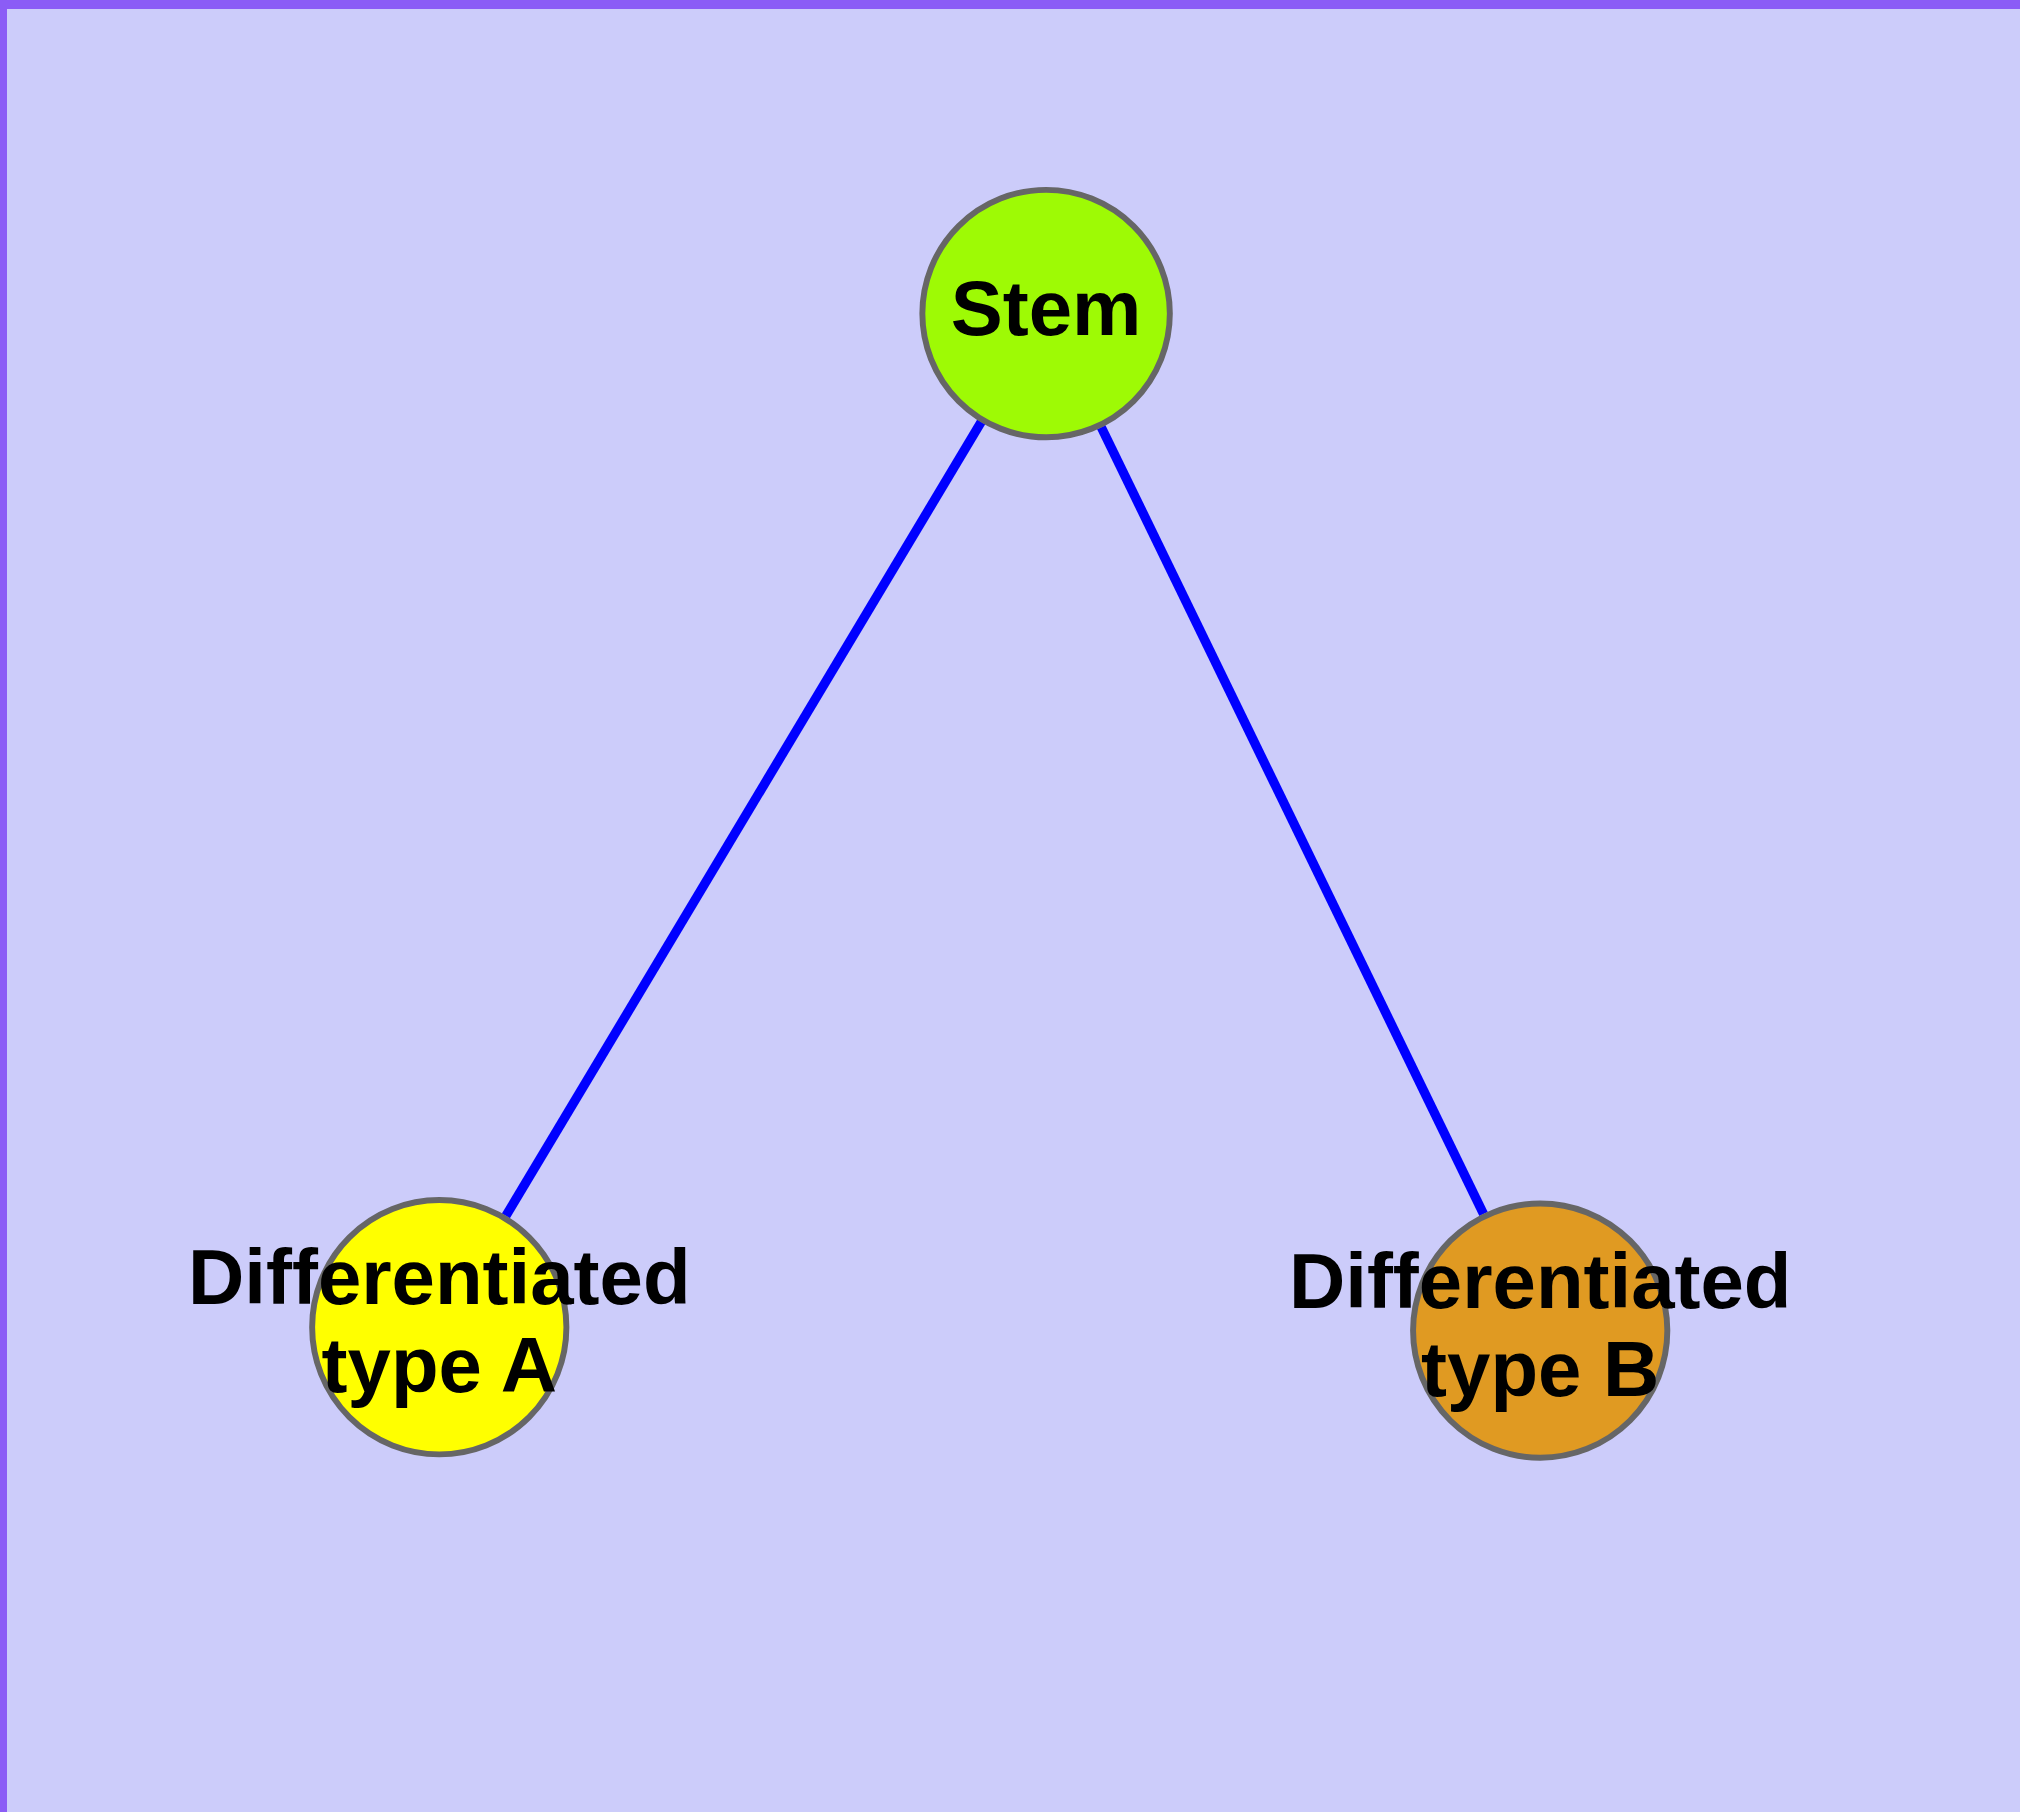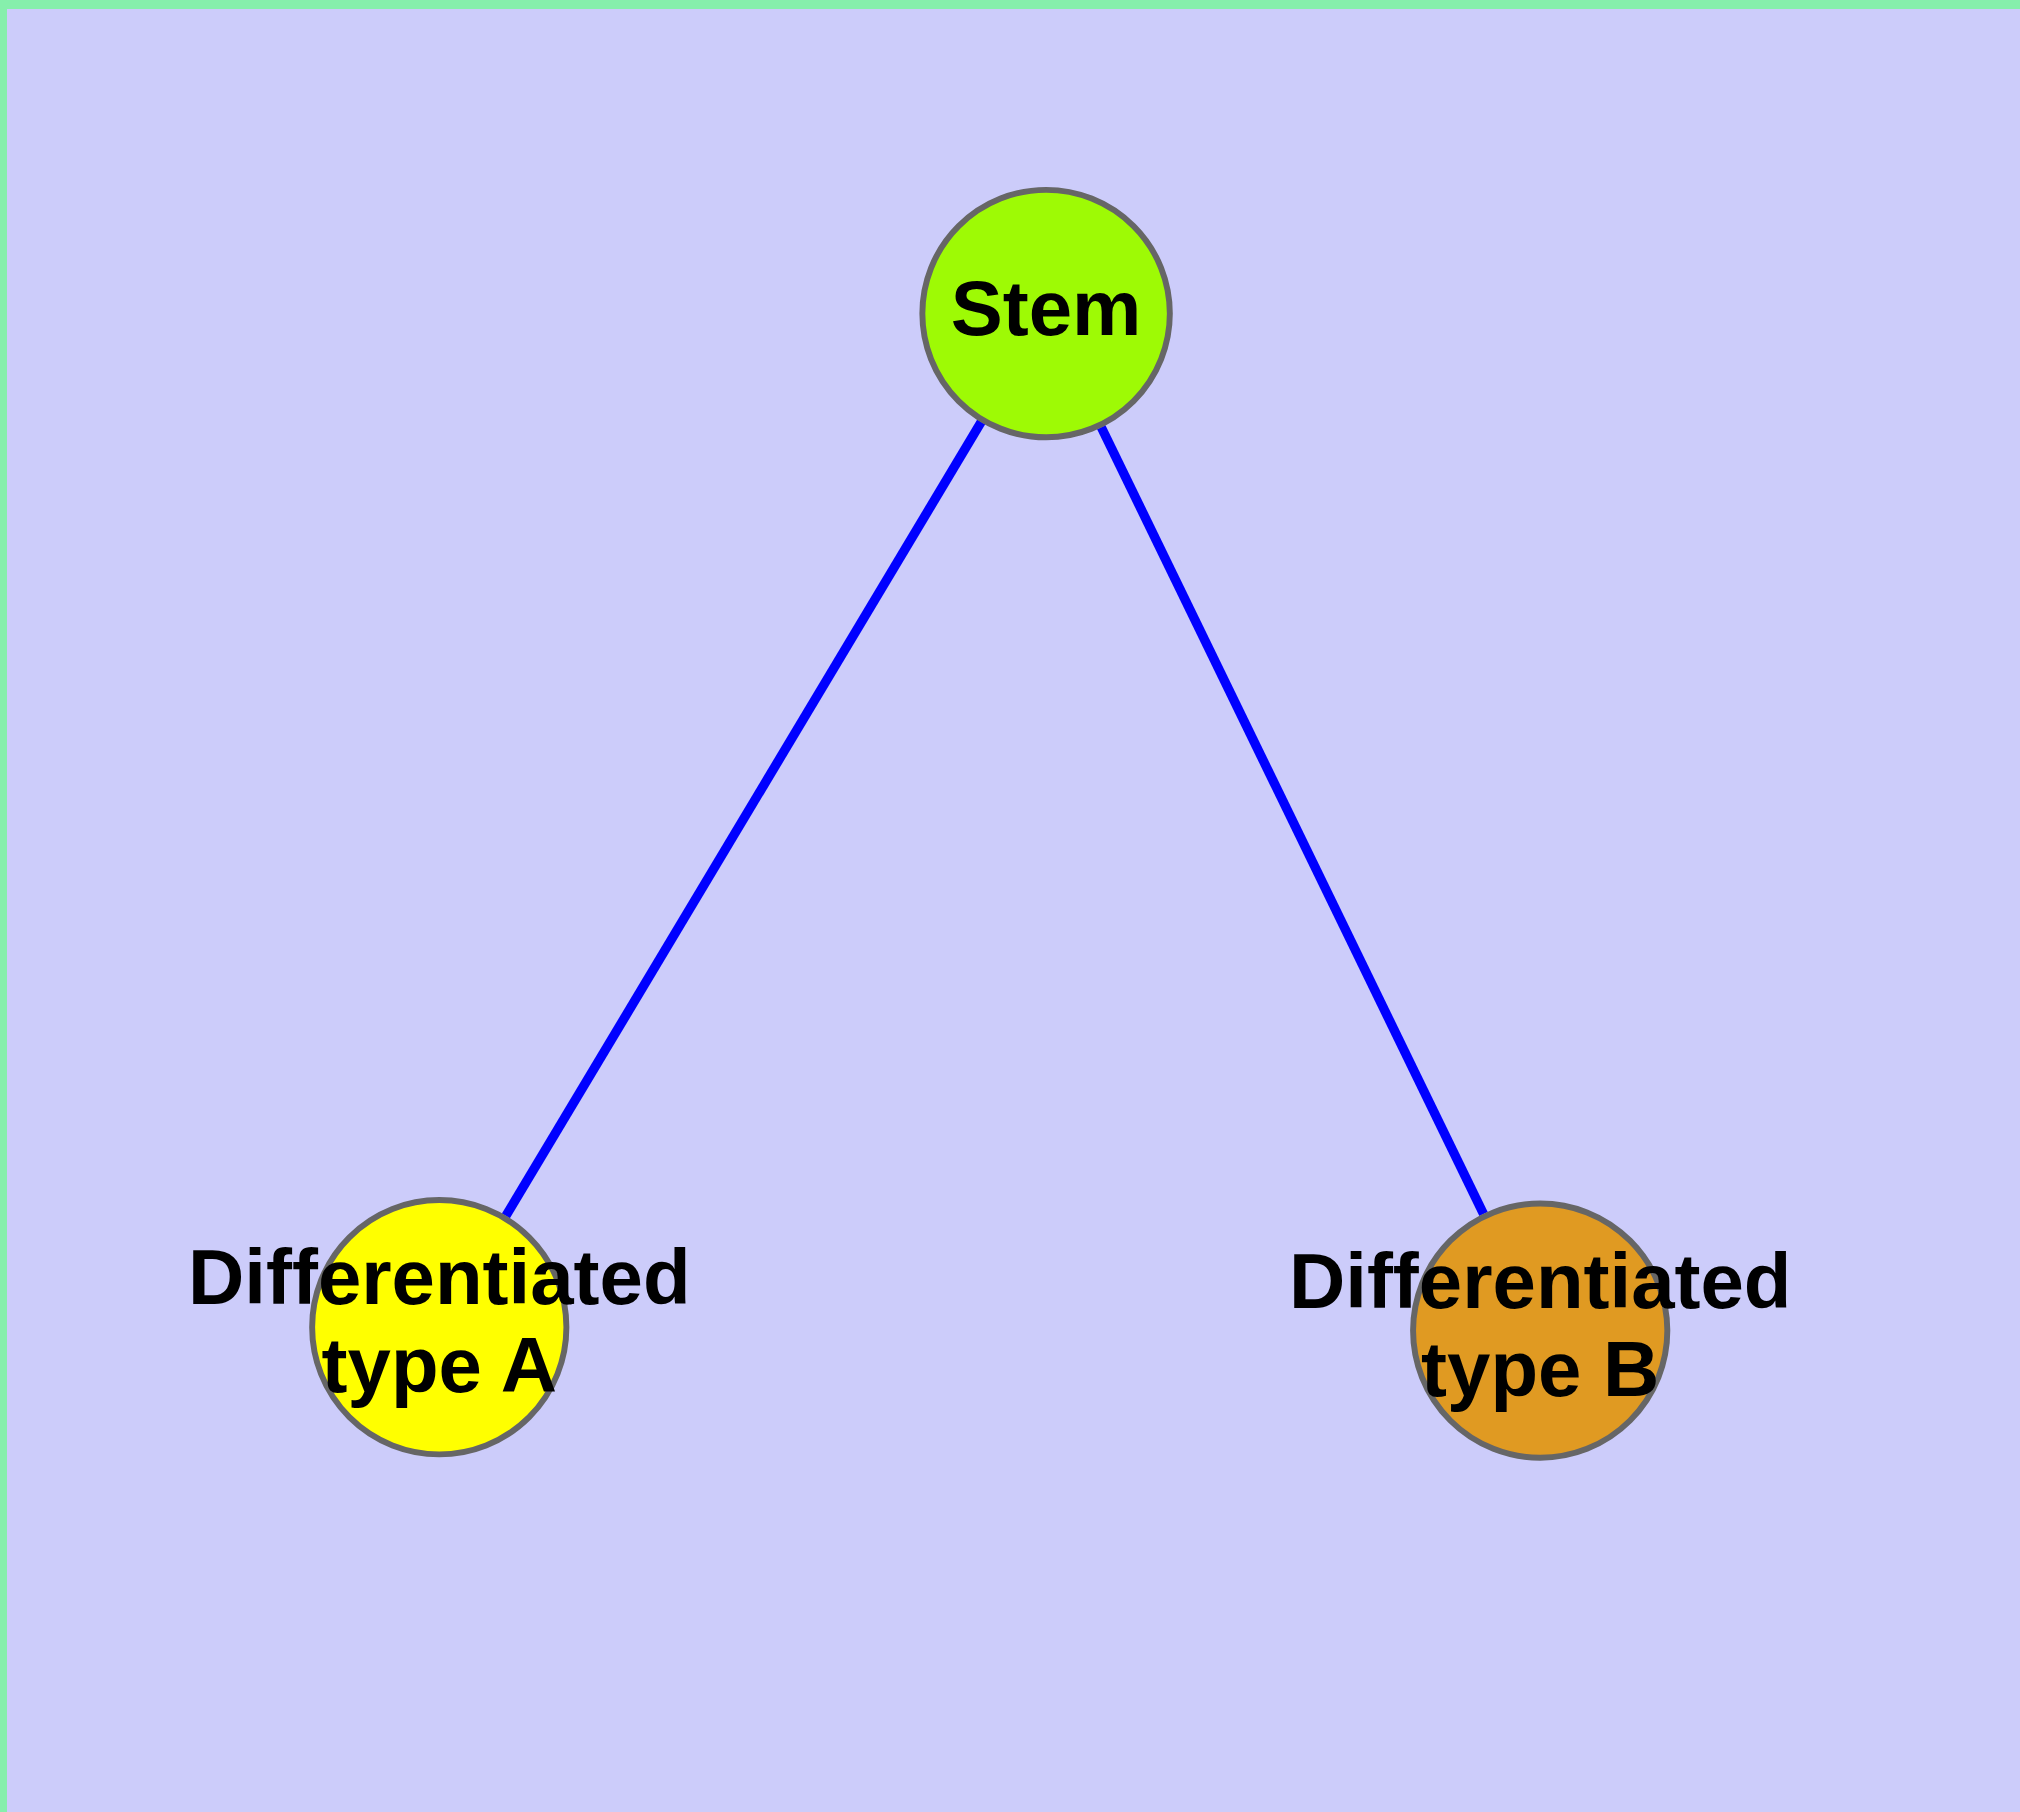--- a/index.html
+++ b/index.html
@@ -4,21 +4,21 @@
 <style>
   html, body {
     margin: 0;
     padding: 0;
     background: #ffffff;
   }
   #canvas {
     position: relative;
     width: 2021px;
     height: 1812px;
-    background: #86efac;
+    background: #8b5cf6;
     overflow: hidden;
     font-family: "Liberation Sans", sans-serif;
   }
   #plot-area {
     position: absolute;
     left: 6.8px;
     top: 8.5px;
     width: 2014px;
     height: 1804px;
     background: #ccccfa;

